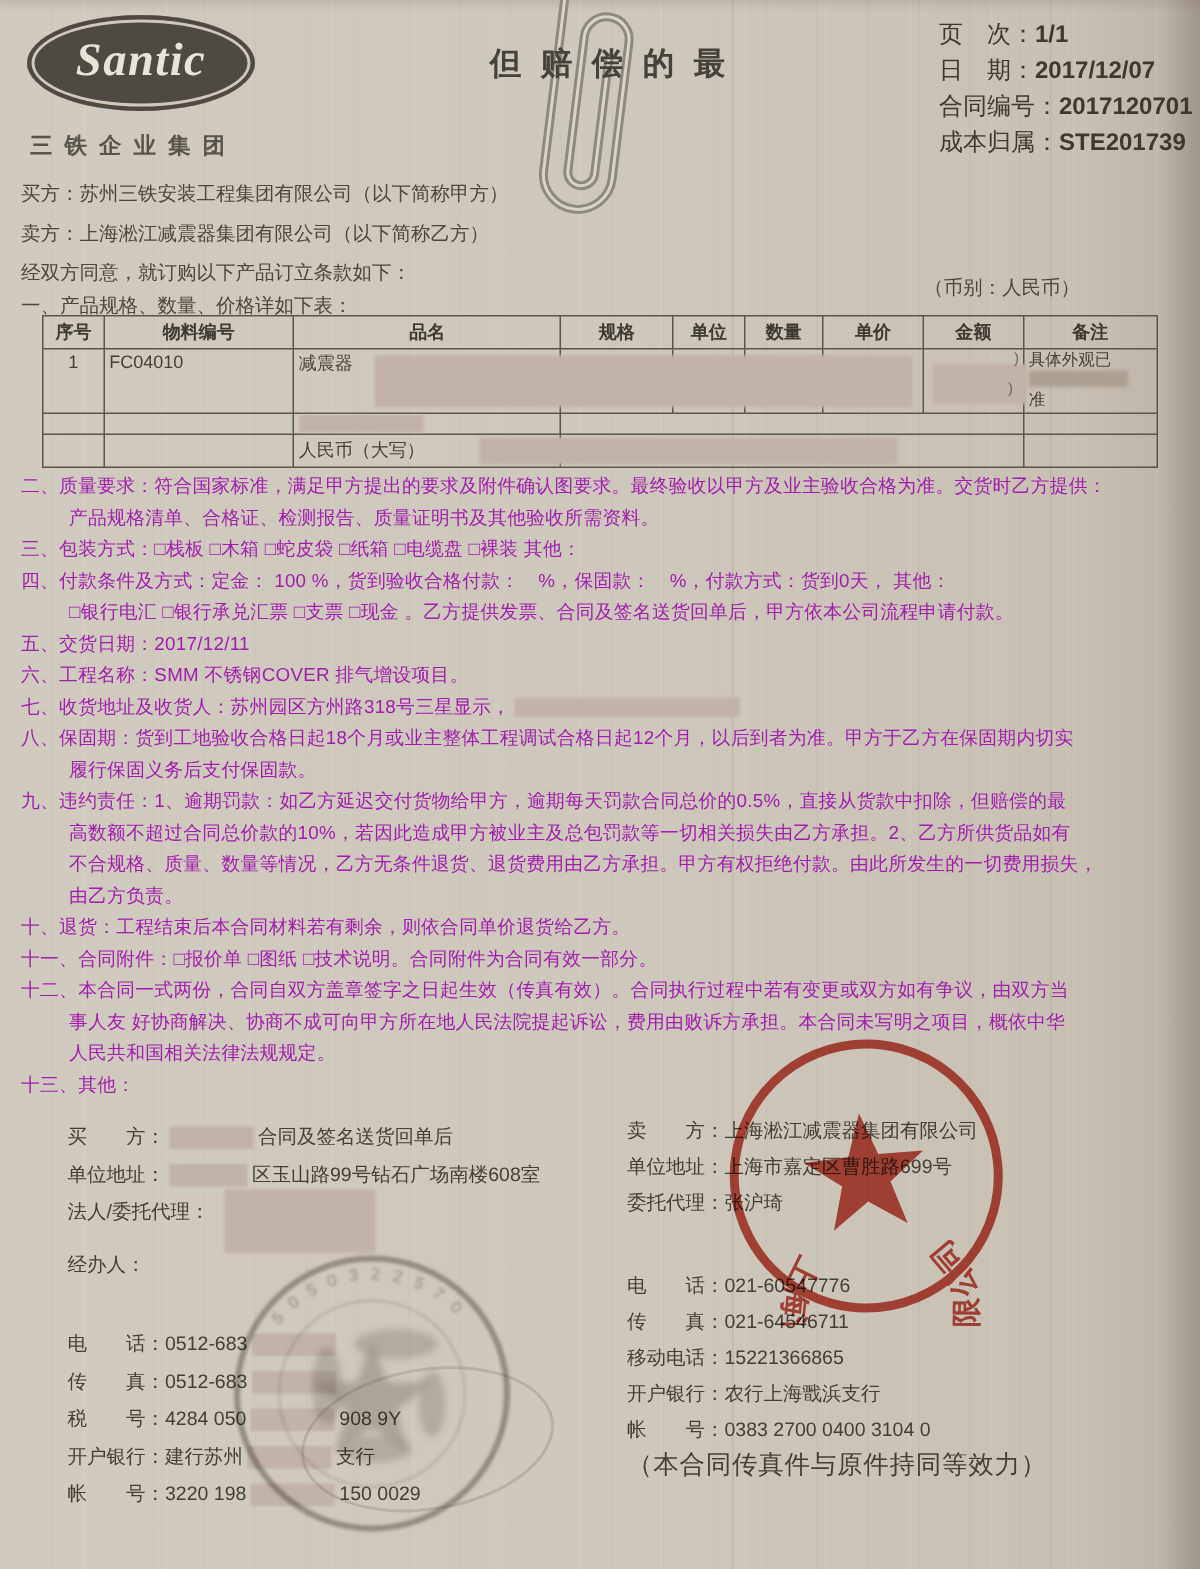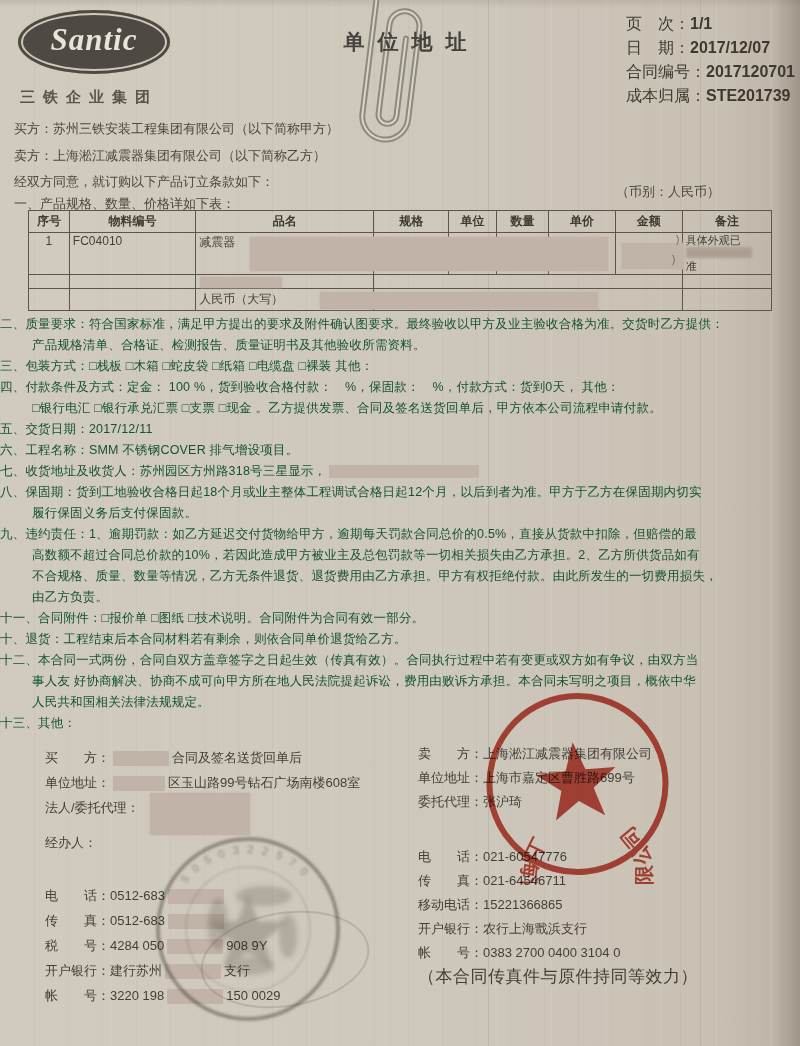--- a/index.html
+++ b/index.html
@@ -38,21 +38,21 @@
   .ptable .r3 td{height:22px;vertical-align:middle}
   .tc{text-align:center}
   .remark-cell{font-size:11px;line-height:1.15;text-align:left;padding-top:2px}
   
   .redact{position:absolute;background:#c1b3a7;filter:blur(0.7px);box-shadow:0 0 2px #c1b3a7}
   .redact-inline{display:inline-block;background:#c1b3a7;filter:blur(0.7px);
     height:15px;vertical-align:middle;margin:0 3px}
   .redact-soft{display:inline-block;background:#ab9f92;filter:blur(1.4px);height:11px;width:66px}
   .amount-frag{position:absolute;font-size:10px;color:#6d675d}
   
-  .clauses{left:0;top:314px;width:780px;font-size:12.5px;color:#14532d;letter-spacing:0.2px}
+  .clauses{left:14px;top:314px;width:780px;font-size:12.5px;color:#a21caf;letter-spacing:0.2px}
   .cl{height:21px;line-height:21px;white-space:nowrap}
   .cl.ind{padding-left:32px}
   
   .sig{font-size:13px;color:#433e36}
   .srow{height:25px;line-height:25px;white-space:nowrap}
   .slabel{display:inline-block;min-width:64px}
   .sig-left{left:45px;top:745px}
   .sig-right{left:418px;top:742px}
   .sig-right .srow{height:24px;line-height:24px}
   .gap1{height:10px}
@@ -83,21 +83,21 @@
 </div>
 <div class="abs logo-sub">三铁企业集团</div>
 
 <svg class="abs paperclip" width="115" height="205" viewBox="0 0 115 205">
   <g transform="rotate(7 57 100)" fill="none" stroke-linecap="round">
     <path d="M40 0 v122 a23 23 0 0 0 46 0 V30 a15 15 0 0 0 -30 0 v90 a9 9 0 0 0 18 0 V42" stroke="#8e897e" stroke-width="6"></path>
     <path d="M40 0 v122 a23 23 0 0 0 46 0 V30 a15 15 0 0 0 -30 0 v90 a9 9 0 0 0 18 0 V42" stroke="#d9d4c8" stroke-width="2"></path>
   </g>
 </svg>
 
-<div class="abs doc-title">单位地址</div>
+<div class="abs doc-title">但赔偿的最</div>
 
 <div class="abs meta">
   <div class="mrow"><span class="mlabel">页　次：</span><span class="mval">1/1</span></div>
   <div class="mrow"><span class="mlabel">日　期：</span><span class="mval">2017/12/07</span></div>
   <div class="mrow"><span class="mlabel">合同编号：</span><span class="mval">2017120701</span></div>
   <div class="mrow"><span class="mlabel">成本归属：</span><span class="mval">STE201739</span></div>
 </div>
 
 <div class="abs introline" style="top:120px">买方：苏州三铁安装工程集团有限公司（以下简称甲方）</div>
 <div class="abs introline" style="top:147px">卖方：上海淞江减震器集团有限公司（以下简称乙方）</div>
@@ -176,22 +176,22 @@
   <div class="cl ind"><span>□银行电汇 □银行承兑汇票 □支票 □现金 。乙方提供发票、合同及签名送货回单后，甲方依本公司流程申请付款。</span></div>
   <div class="cl"><span>五、交货日期：2017/12/11</span></div>
   <div class="cl"><span>六、工程名称：SMM 不锈钢COVER 排气增设项目。</span></div>
   <div class="cl"><span>七、收货地址及收货人：苏州园区方州路318号三星显示，</span><span class="redact-inline" style="width:150px;height:13px"></span></div>
   <div class="cl"><span>八、保固期：货到工地验收合格日起18个月或业主整体工程调试合格日起12个月，以后到者为准。甲方于乙方在保固期内切实</span></div>
   <div class="cl ind"><span>履行保固义务后支付保固款。</span></div>
   <div class="cl"><span>九、违约责任：1、逾期罚款：如乙方延迟交付货物给甲方，逾期每天罚款合同总价的0.5%，直接从货款中扣除，但赔偿的最</span></div>
   <div class="cl ind"><span>高数额不超过合同总价款的10%，若因此造成甲方被业主及总包罚款等一切相关损失由乙方承担。2、乙方所供货品如有</span></div>
   <div class="cl ind"><span>不合规格、质量、数量等情况，乙方无条件退货、退货费用由乙方承担。甲方有权拒绝付款。由此所发生的一切费用损失，</span></div>
   <div class="cl ind"><span>由乙方负责。</span></div>
+  <div class="cl"><span>十、退货：工程结束后本合同材料若有剩余，则依合同单价退货给乙方。</span></div>
   <div class="cl"><span>十一、合同附件：□报价单 □图纸 □技术说明。合同附件为合同有效一部分。</span></div>
-  <div class="cl"><span>十、退货：工程结束后本合同材料若有剩余，则依合同单价退货给乙方。</span></div>
   <div class="cl"><span>十二、本合同一式两份，合同自双方盖章签字之日起生效（传真有效）。合同执行过程中若有变更或双方如有争议，由双方当</span></div>
   <div class="cl ind"><span>事人友 好协商解决、协商不成可向甲方所在地人民法院提起诉讼，费用由败诉方承担。本合同未写明之项目，概依中华</span></div>
   <div class="cl ind"><span>人民共和国相关法律法规规定。</span></div>
   <div class="cl"><span>十三、其他：</span></div>
 </div>
 
 <div class="abs sig sig-left">
   <div class="srow"><span class="slabel">买　　方：</span><span class="redact-inline" style="width:56px"></span><span>合同及签名送货回单后</span></div>
   <div class="srow"><span class="slabel">单位地址：</span><span class="redact-inline" style="width:52px"></span><span>区玉山路99号钻石广场南楼608室</span></div>
   <div class="srow"><span>法人/委托代理：</span></div>

